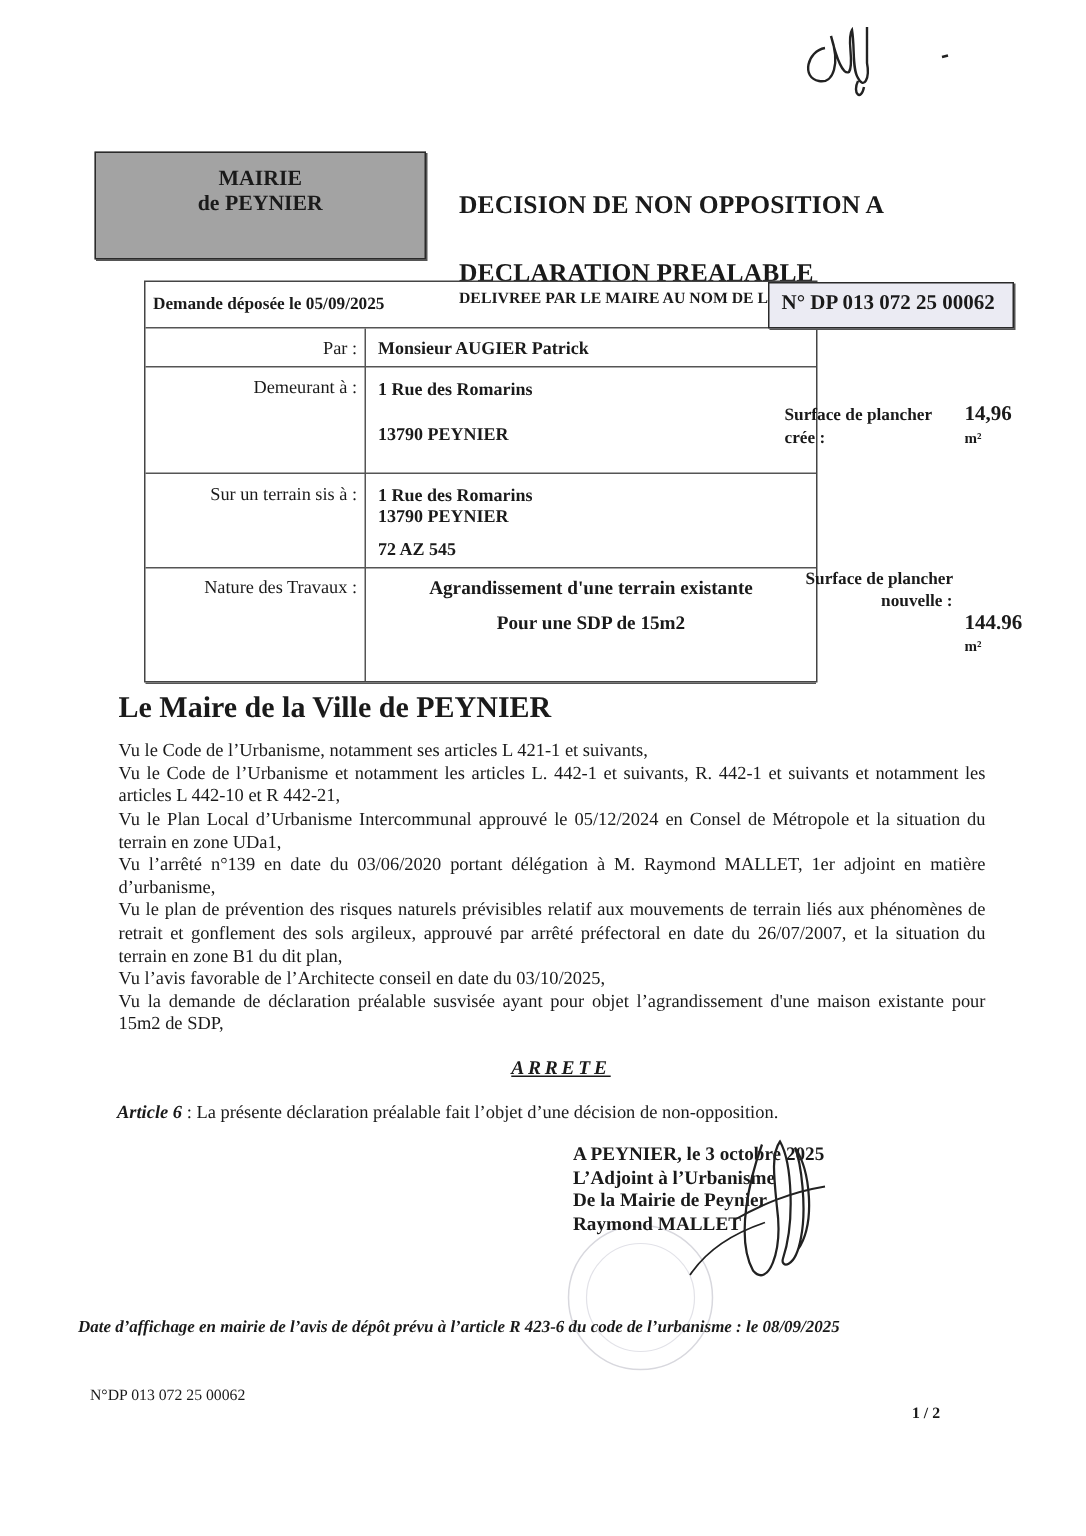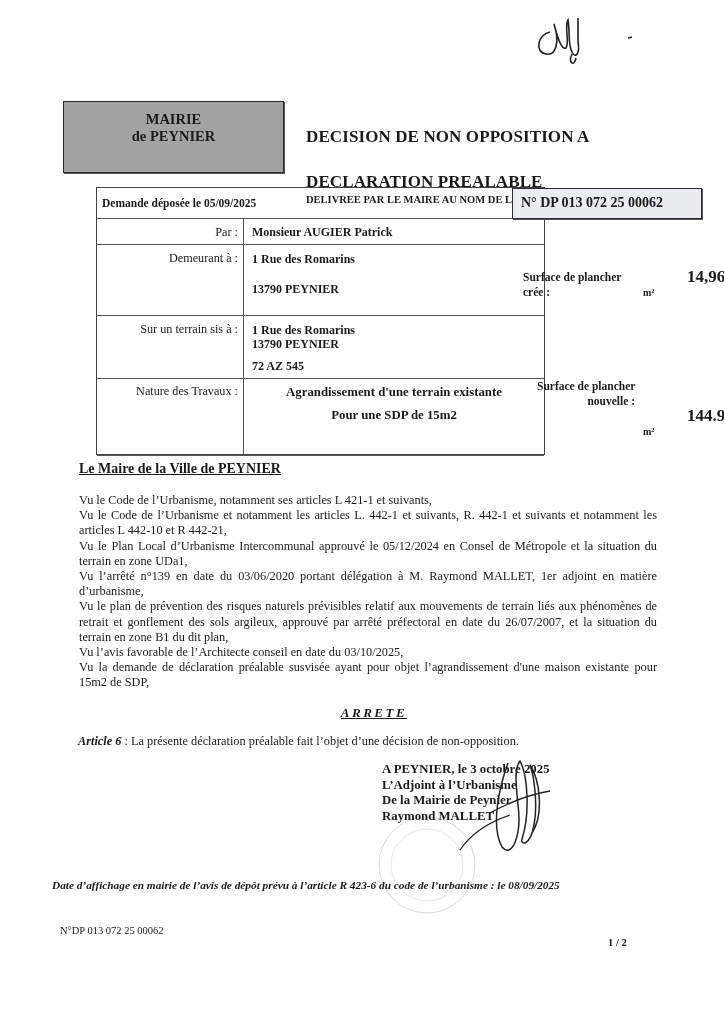--- a/index.html
+++ b/index.html
@@ -22,28 +22,28 @@
   .tbl { left: 60px; top: 187px; width: 449px; height: 268px; border: 1.3px solid #444; box-sizing: border-box; margin-left: 36px; }
   .row { position: absolute; left: 0; right: 0; border-bottom: 1.2px solid #555; box-sizing: border-box; }
   .row:last-child { border-bottom: none; }
   .vdiv { position: absolute; left: 146px; top: 31px; bottom: 0; border-left: 1.2px solid #555; }
   .lbl { position: absolute; right: 306px; font-size: 12.2px; text-align: right; white-space: nowrap; }
   .val { position: absolute; left: 155px; font-size: 12px; font-weight: bold; white-space: nowrap; line-height: 14px; text-align: center; }
   .val-center { position: absolute; left: 147px; right: 0; text-align: center; font-size: 12.8px; font-weight: bold; }
   .demande { position: absolute; left: 5px; top: 9px; font-size: 11.5px; font-weight: bold; }
 
   
-  .num-box { left: 512px; top: 188px; width: 190px; height: 31px; background: #ebebf3; border: 1.5px solid #2a2a2a;
+  .num-box { left: 512px; top: 188px; width: 164px; height: 31px; background: #ebebf3; border: 1.5px solid #2a2a2a;
              box-sizing: border-box; box-shadow: 1px 1px 0 #555; font-size: 14px; font-weight: bold; padding: 6px 0 0 8px; white-space: nowrap; }
   .sp-lbl { font-size: 11.5px; font-weight: bold; line-height: 15px; white-space: nowrap; }
-  .sp-val { font-size: 17px; font-weight: bold; line-height: 14px; margin-left: 44px; }
+  .sp-val { font-size: 14px; font-weight: bold; line-height: 14px; }
   .m2 { font-size: 10px; font-weight: bold; }
 
   
-  .maire { left: 79px; top: 461px; font-size: 14px; font-weight: bold; text-decoration: underline; }
+  .maire { left: 79px; top: 461px; font-size: 20px; font-weight: bold; }
   .considerants { left: 79px; top: 493px; width: 578px; font-size: 12.3px; line-height: 15.2px; text-align: justify; }
   .considerants p { margin: 0; }
   .arrete { left: 12px; width: 724px; top: 703px; text-align: center; }
   .arrete span { font-size: 13px; font-weight: bold; font-style: italic; text-decoration: underline; letter-spacing: 2.5px; }
   .article { left: 78px; top: 734px; font-size: 12.3px; white-space: nowrap; }
   .article b { font-style: italic; }
 
   .sig-block { left: 382px; top: 762px; font-size: 12.8px; font-weight: bold; line-height: 15.5px; white-space: nowrap; }
   .signature { left: 430px; top: 755px; width: 140px; height: 105px; }
   .stamp { left: 372px; top: 810px; width: 110px; height: 110px; }

